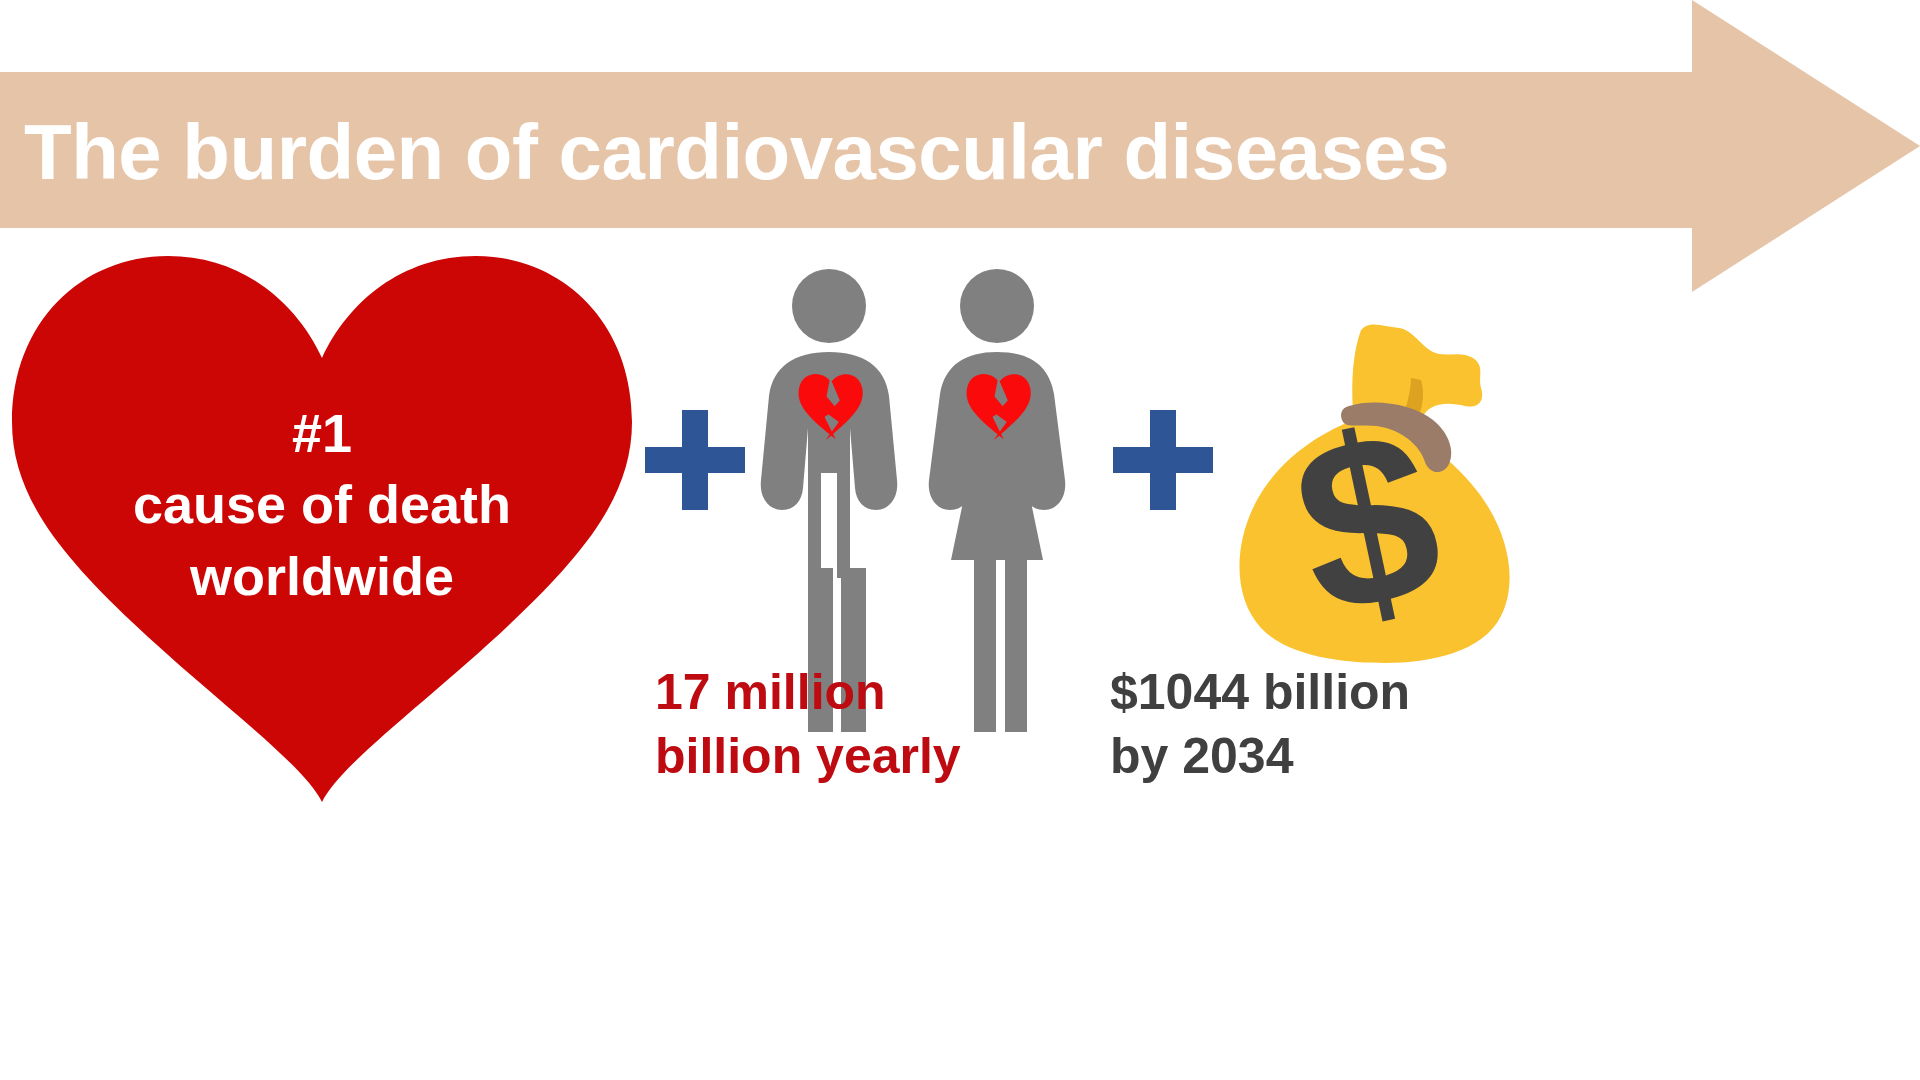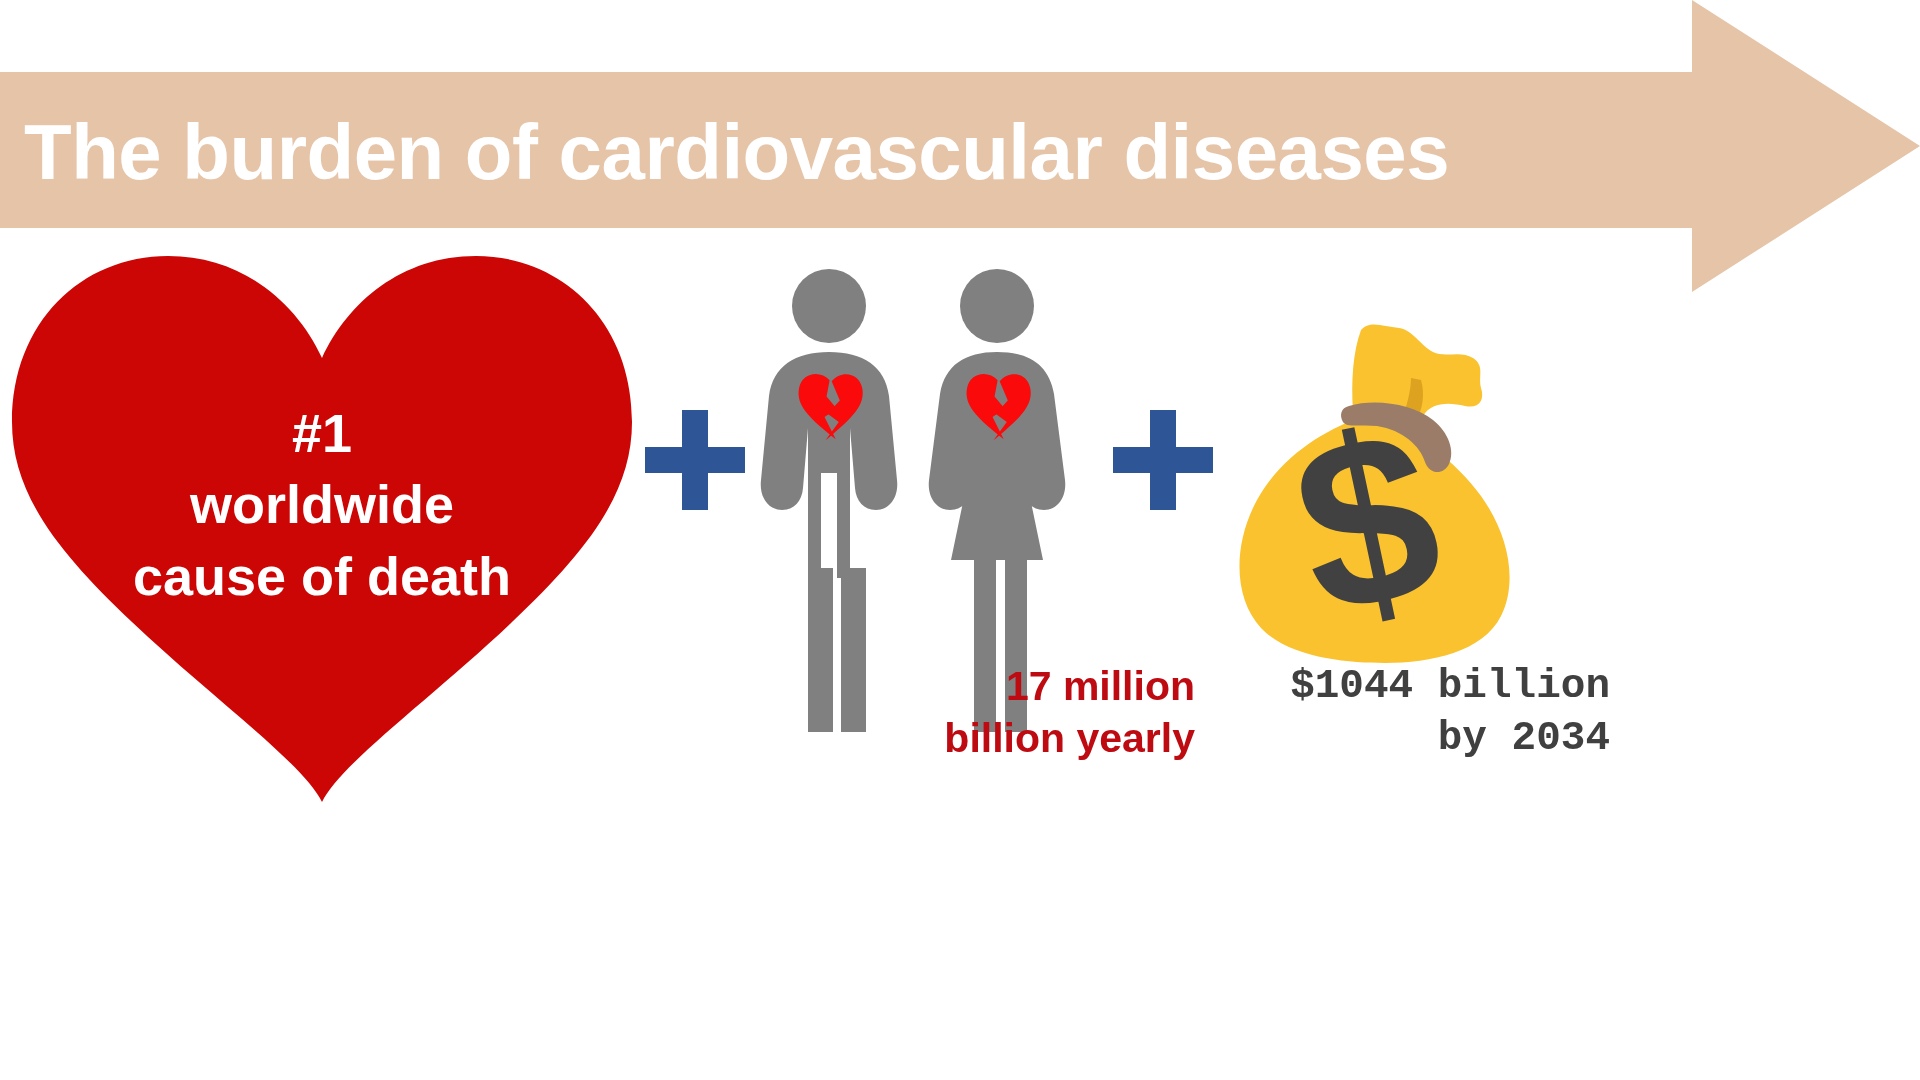--- a/index.html
+++ b/index.html
@@ -112,38 +112,37 @@
     position: absolute;
     left: 1235px;
     top: 318px;
     width: 280px;
     height: 345px;
   }
 
   
   .caption {
     position: absolute;
-    text-align: right;
+    text-align: left;
     font-weight: bold;
-    font-size: 41px;
+    font-size: 50px;
     line-height: 1.28;
   }
   .caption .cap-line { display: block; white-space: nowrap; }
   #caption-deaths {
     left: 655px;
     top: 660px;
     width: 540px;
     color: #BE0B12;
   }
   #caption-cost {
-    left: 1070px;
+    left: 1110px;
     top: 660px;
     width: 540px;
     color: #404040;
-    font-family: Liberation Mono, monospace;
   }
 </style>
 </head>
 <body>
 
 <div id="stage">
 
   <svg id="banner-arrow" viewBox="0 0 1920 292" xmlns="http://www.w3.org/2000/svg">
     <polygon points="0,72 1692,72 1692,0 1920,146 1692,292 1692,228 0,228" fill="#E6C4A8"></polygon>
   </svg>
@@ -158,22 +157,22 @@
                C 56 306, 10 248, 10 176
                C 10 76, 80 10, 166 10
                C 240 10, 294 56, 320 112
                C 346 56, 400 10, 474 10
                C 560 10, 630 76, 630 176
                C 630 248, 584 306, 510 376
                C 430 452, 340 516, 320 556 Z" fill="#CC0505"></path>
     </svg>
     <div id="heart-text">
       <span class="ht-line">#1</span>
+      <span class="ht-line">cause of death</span>
       <span class="ht-line">worldwide</span>
-      <span class="ht-line">cause of death</span>
     </div>
   </div>
 
   <div class="plus-sign" id="plus-1">
     <div class="pbar-h"></div>
     <div class="pbar-v"></div>
   </div>
 
   <svg id="people-block" viewBox="0 0 345 470" xmlns="http://www.w3.org/2000/svg">
 

